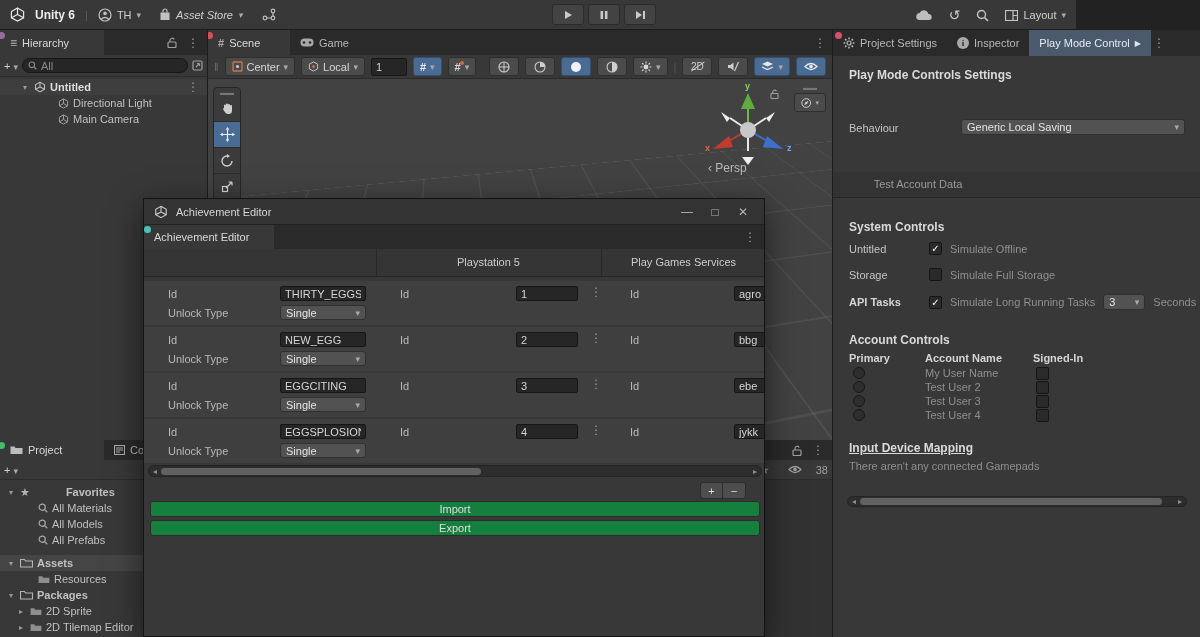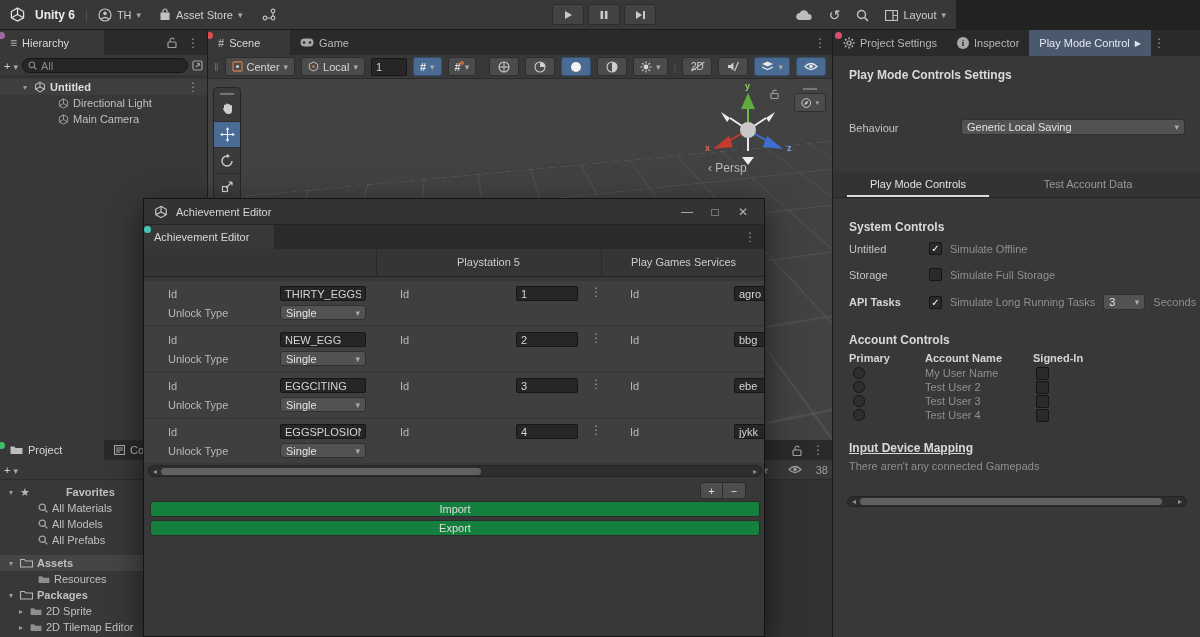--- a/index.html
+++ b/index.html
@@ -3,21 +3,21 @@
 <meta charset="utf-8">
 <style>
   * { margin:0; padding:0; box-sizing:border-box; }
   html,body { width:1200px; height:637px; background:#222; overflow:hidden; }
   body { font-family:"Liberation Sans", sans-serif; font-size:11px; color:#c4c4c4;
          -webkit-font-smoothing:antialiased; position:relative; }
   .abs { position:absolute; }
   .row { display:flex; align-items:center; }
 
   
-  .topbar { left:0; top:0; width:956px; height:30px; background:#383838;
+  .topbar { left:0; top:0; width:1076px; height:30px; background:#383838;
             border-bottom:1px solid #1c1c1c; display:flex; align-items:center; }
   .tb-left { display:flex; align-items:center; gap:10px; padding-left:10px; }
   .tb-title { font-weight:bold; color:#ececec; font-size:12px; }
   .tb-sep { color:#585858; }
   .tb-item { display:flex; align-items:center; gap:5px; color:#cfcfcf; }
   .tb-center { position:absolute; left:552px; top:4px; display:flex; gap:4px; }
   .tb-btn { width:32px; height:21px; background:#434343; border:1px solid #2b2b2b;
             border-radius:3px; display:flex; align-items:center; justify-content:center; color:#c9c9c9; }
   .tb-right { position:absolute; right:10px; top:0; height:30px; display:flex; align-items:center; gap:16px; color:#c9c9c9; }
 
@@ -129,21 +129,21 @@
     <span class="tb-sep">|</span>
     <span class="tb-item">
       <svg width="14" height="14" viewBox="0 0 14 14">
           <circle cx="7" cy="7" r="6" fill="none" stroke="#c2c2c2" stroke-width="1.2"></circle>
           <circle cx="7" cy="5.4" r="1.8" fill="#c2c2c2"></circle>
           <path d="M3.4 11 Q7 7.8 10.6 11" fill="none" stroke="#c2c2c2" stroke-width="1.4"></path>
         </svg>
       <span>TH</span>
         <span class="caret">▾</span>
     </span>
-    <span class="tb-item" style="margin-left:8px;">
+    <span class="tb-item" style="margin-left:8px;font-style:italic;">
       <svg width="12" height="13" viewBox="0 0 12 13">
           <path d="M1.5 4.5 H10.5 V12 H1.5 Z" fill="#c2c2c2"></path>
           <path d="M4 4.5 V3 a2 2 0 0 1 4 0 V4.5" fill="none" stroke="#c2c2c2" stroke-width="1.2"></path>
         </svg>
       <span>Asset Store</span>
         <span class="caret">▾</span>
     </span>
     <span style="margin-left:10px;">
       <svg width="14" height="13" viewBox="0 0 14 13">
           <g stroke="#bdbdbd" stroke-width="1.2" fill="none">
@@ -605,21 +605,20 @@
   <div class="abs sect-title" style="left:16px; top:38px;">Play Mode Controls Settings</div>
 
 
   <div class="abs" style="left:16px; top:92px;">Behaviour</div>
   <div class="abs dd" style="left:128px; top:89px; width:224px;">
     <span>Generic Local Saving</span>
       <span class="caret">▾</span>
   </div>
 
   <div class="inner-tabs" style="top:142px;">
-    <div class="inner-tab active"><span>Play Mode Controls</span></div>
     <div class="inner-tab"><span>Test Account Data</span></div>
   </div>
 
   <div class="abs sect-title" style="left:16px; top:190px;">System Controls</div>
 
   <div class="abs row" style="left:16px; top:212px; width:352px; gap:8px;">
     <span style="width:72px;">Untitled</span>
     <span class="checkbox on"></span>
     <span class="muted">Simulate Offline</span>
   </div>

